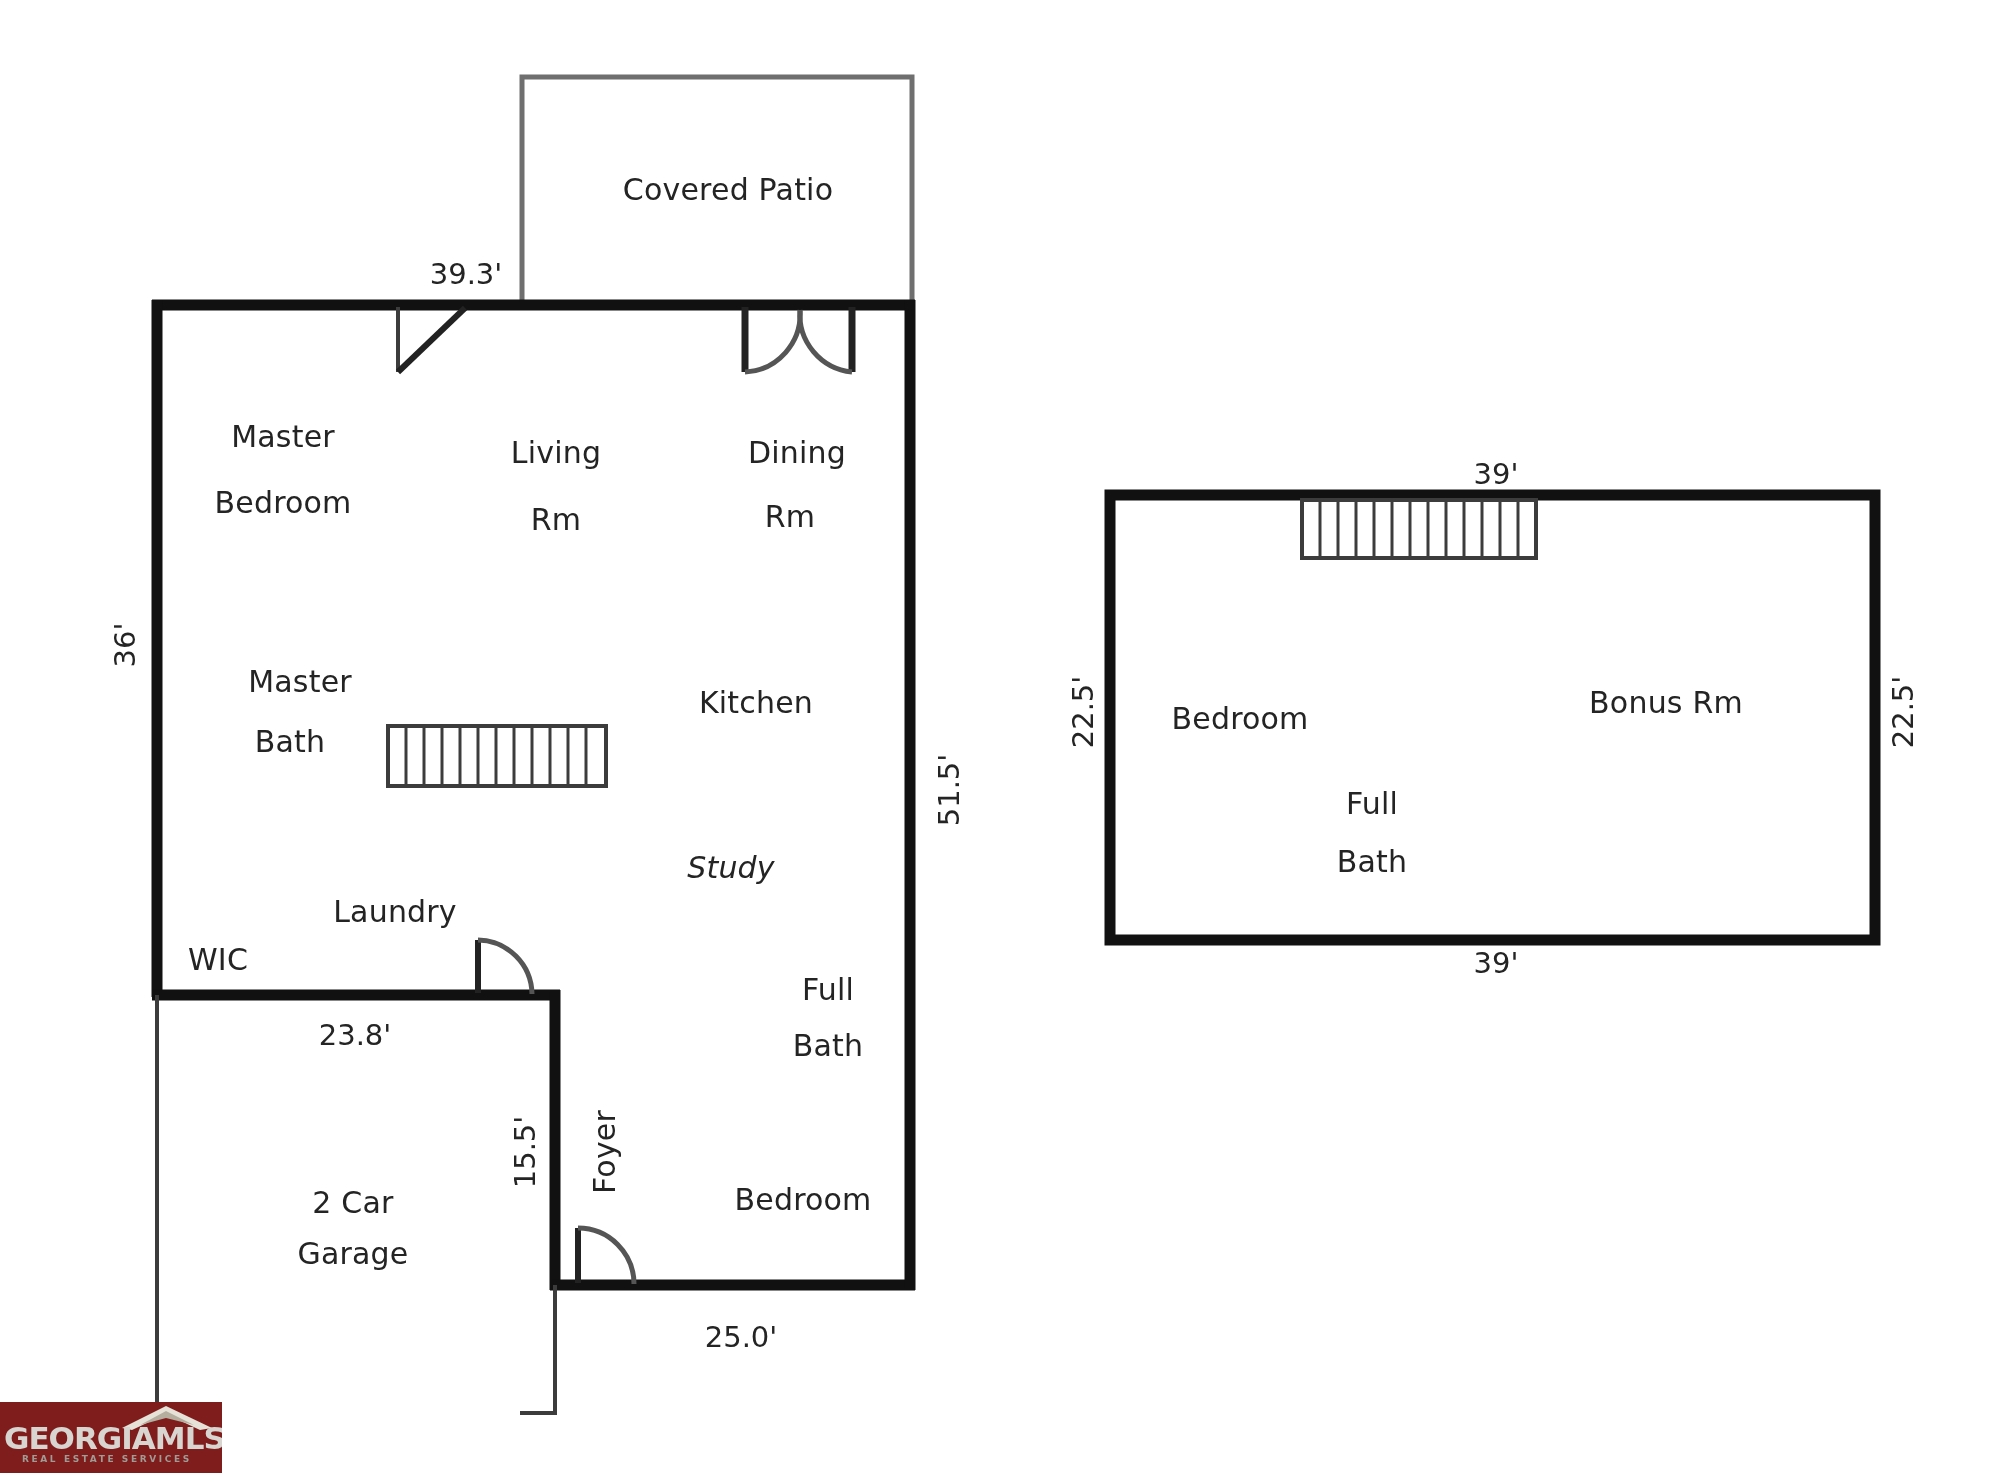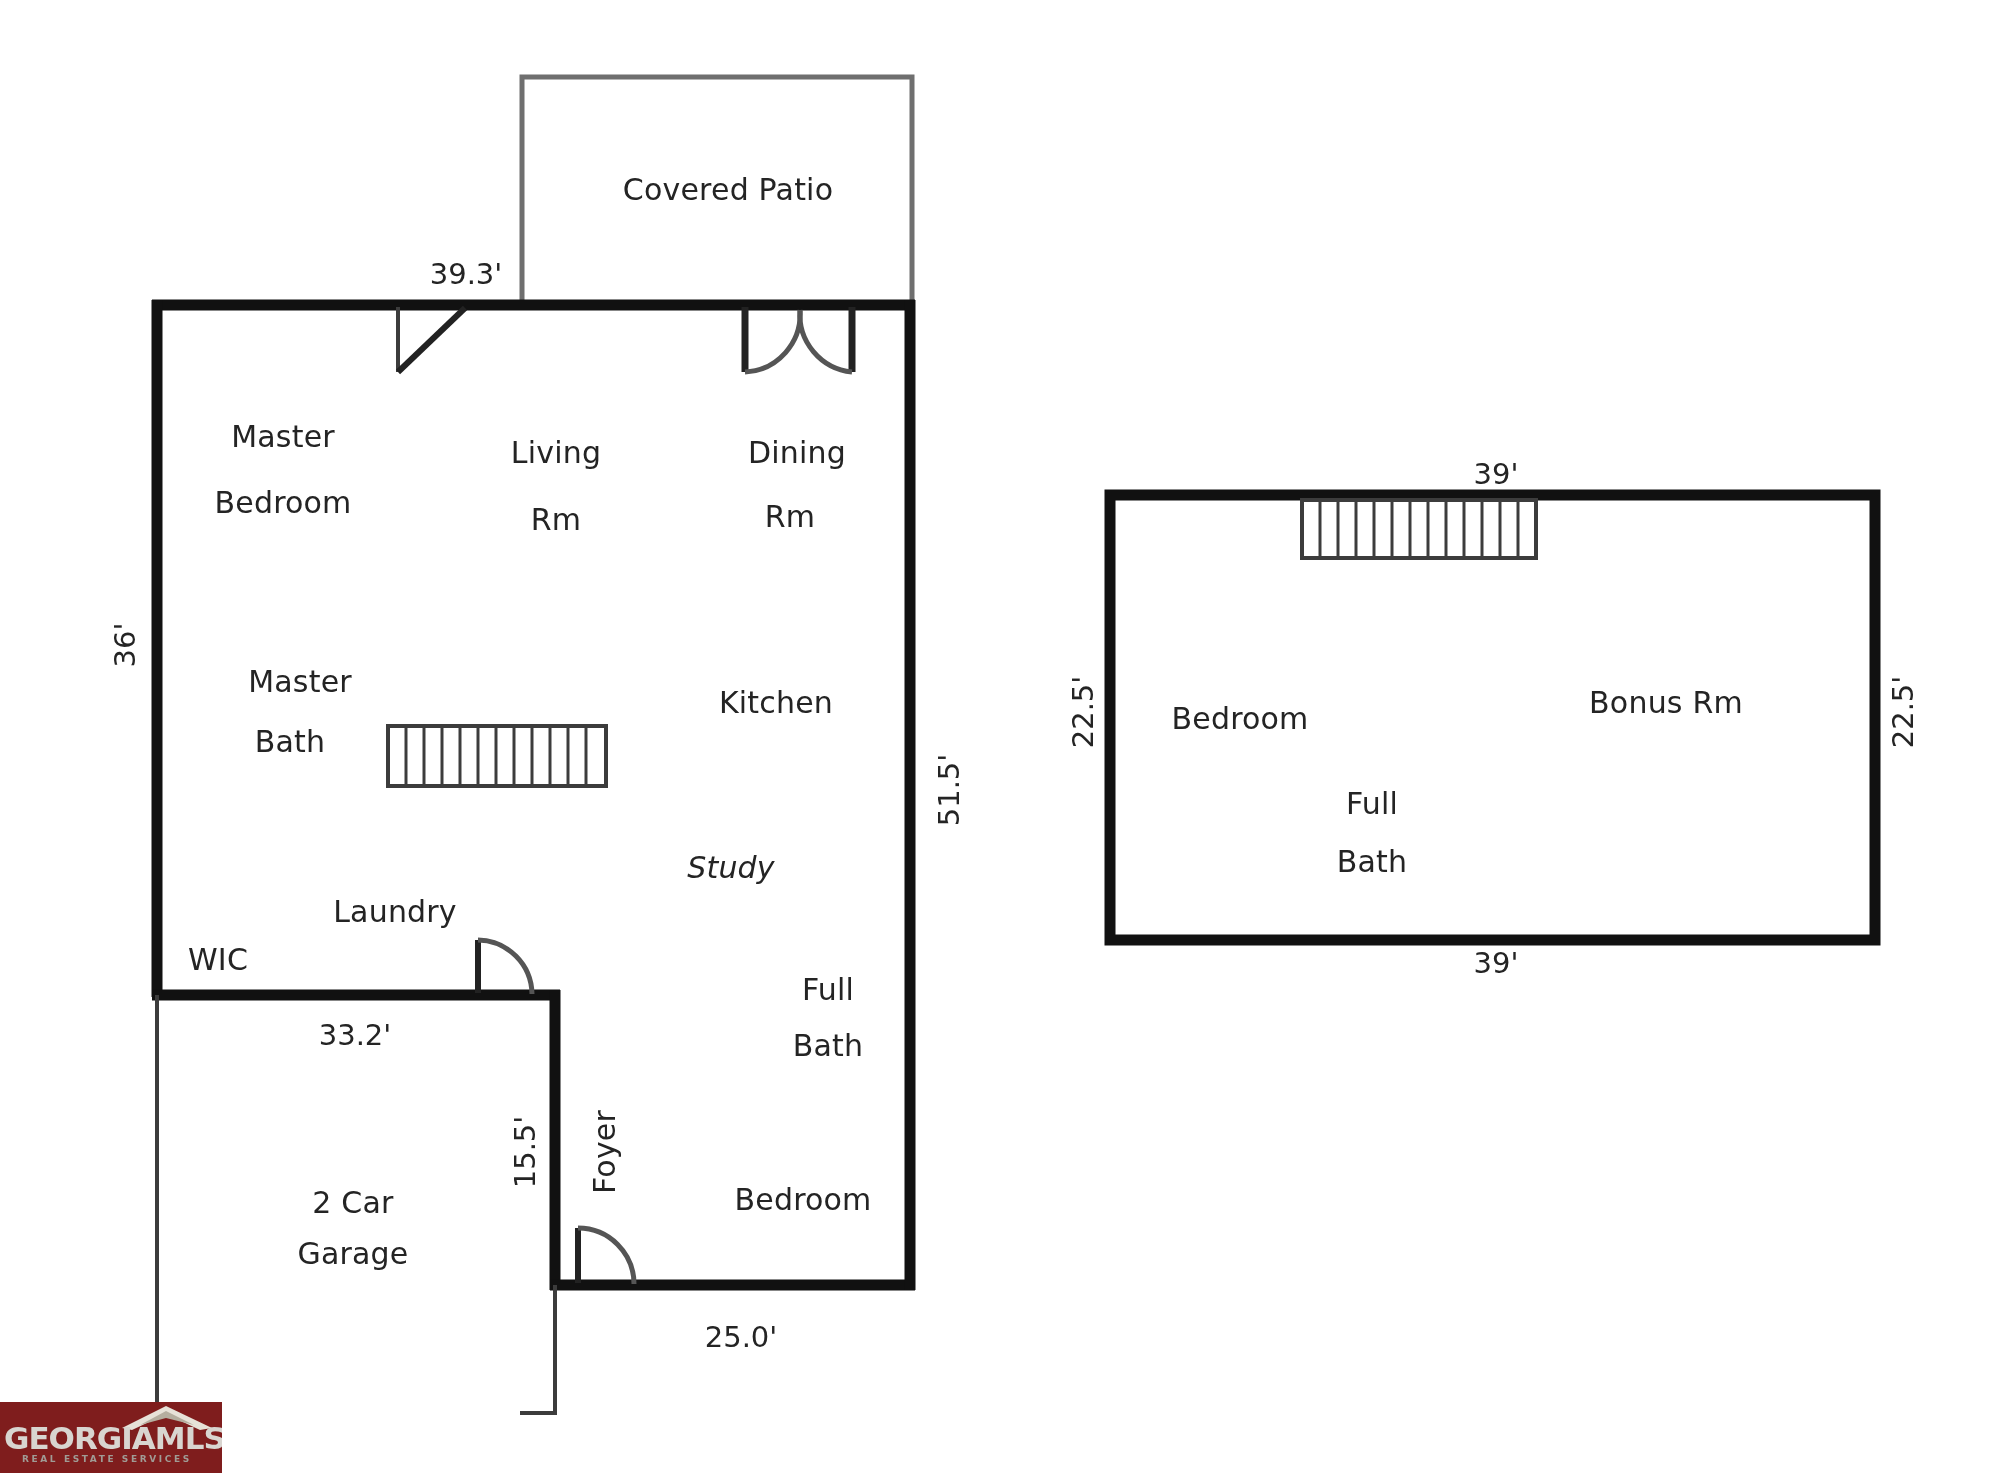--- a/index.html
+++ b/index.html
@@ -123,21 +123,21 @@
 
   <div class="lbl c" style="left:556px;top:453px;">Living</div>
   <div class="lbl c" style="left:556px;top:520px;">Rm</div>
 
   <div class="lbl c" style="left:797px;top:453px;">Dining</div>
   <div class="lbl c" style="left:790px;top:517px;">Rm</div>
 
   <div class="lbl c" style="left:300px;top:682px;">Master</div>
   <div class="lbl c" style="left:290px;top:742px;">Bath</div>
 
-  <div class="lbl c" style="left:776px;top:703px;text-align:right;">Kitchen</div>
+  <div class="lbl c" style="left:756px;top:703px;text-align:right;">Kitchen</div>
 
   <div class="lbl c" style="left:731px;top:868px;font-style:italic;">Study</div>
 
   <div class="lbl c" style="left:218px;top:948px;margin-top:12px;">WIC</div>
 
   <div class="lbl c" style="left:395px;top:912px;">Laundry</div>
 
   <div class="lbl c" style="left:828px;top:990px;">Full</div>
   <div class="lbl c" style="left:828px;top:1046px;">Bath</div>
 
@@ -147,21 +147,21 @@
   <div class="lbl rot90" style="left:605px;top:1152px;position:absolute;">Foyer</div>
 
   <div class="lbl c" style="left:803px;top:1200px;">Bedroom</div>
 
   <div class="dim c" style="left:466px;top:274px;">39.3'</div>
 
   <div class="dim rot90" style="left:125px;top:645px;position:absolute;">36'</div>
 
   <div class="dim rot90" style="left:949px;top:790px;position:absolute;">51.5'</div>
 
-  <div class="dim c" style="left:355px;top:1035px;">33.2'</div>
+  <div class="dim c" style="left:355px;top:1035px;">23.8'</div>
 
   <div class="dim rot90" style="left:525px;top:1152px;position:absolute;">15.5'</div>
 
   <div class="dim c" style="left:741px;top:1337px;">25.0'</div>
 
   <div class="lbl c" style="left:1240px;top:719px;">Bedroom</div>
 
   <div class="lbl c" style="left:1666px;top:703px;text-align:center;">Bonus Rm</div>
 
   <div class="lbl c" style="left:1372px;top:804px;">Full</div>

